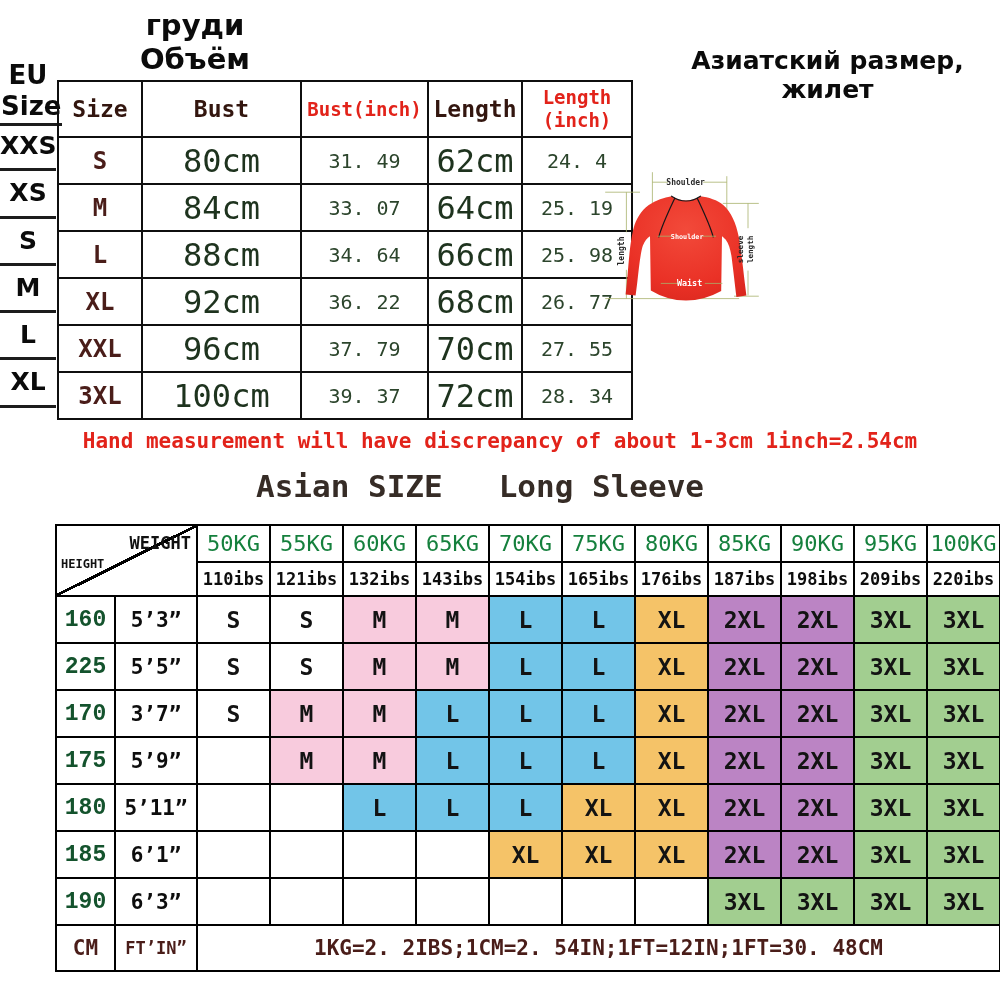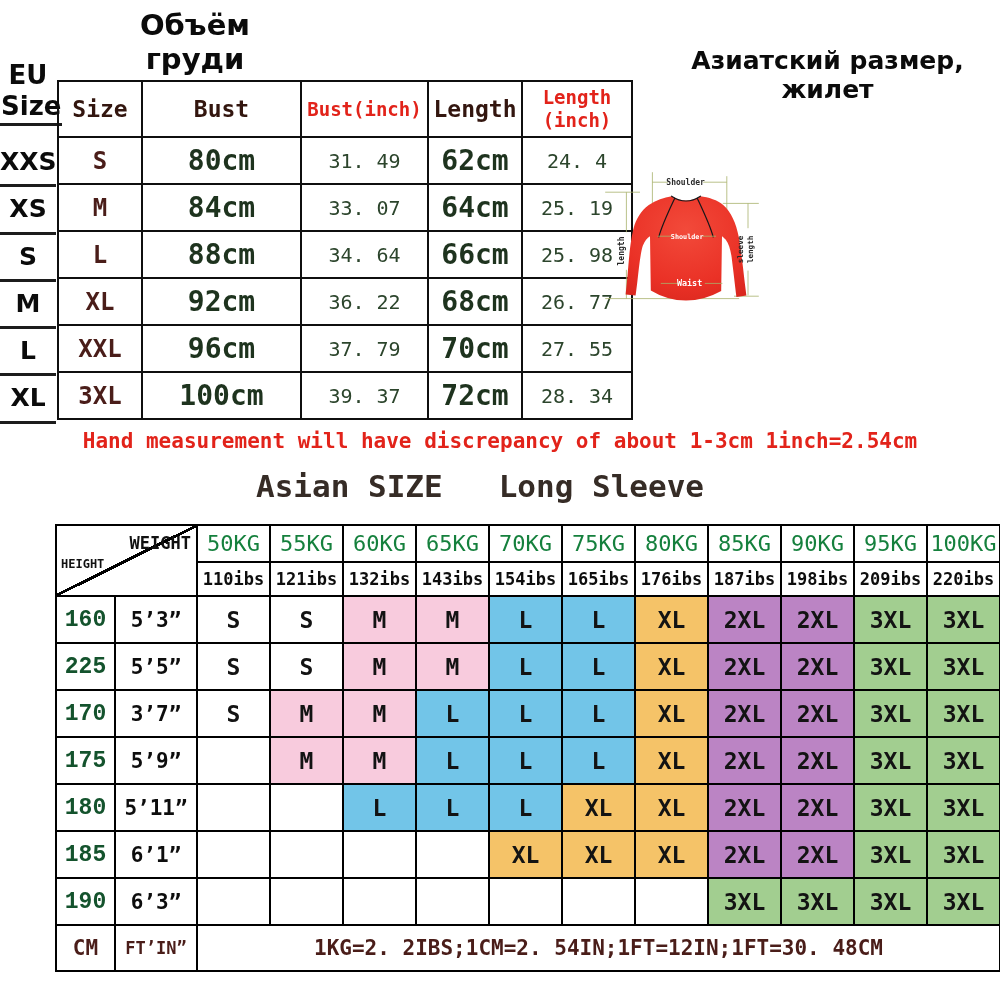--- a/index.html
+++ b/index.html
@@ -6,34 +6,34 @@
   #canvas{position:relative;width:1000px;height:1000px;background:#ffffff;overflow:hidden;
           font-family:"DejaVu Sans",sans-serif;color:#111;}
   .abs{position:absolute;}
   .mono{font-family:"DejaVu Sans Mono",monospace;}
 
   
   .cyr-title{font-weight:bold;font-size:29px;line-height:34px;text-align:center;color:#0b0b0b;}
   
   .eu-head{left:0;top:60px;width:56px;text-align:center;font-weight:bold;font-size:26px;line-height:31px;color:#0b0b0b;}
   .eu-head .ul{display:inline-block;border-bottom:3px solid #1c1c1c;padding:0 1px 1px 1px;}
-  .eu-list{left:0;top:140px;width:56px;}
+  .eu-list{left:0;top:124px;width:56px;}
   .eu-item{height:44.3px;border-bottom:3px solid #1c1c1c;text-align:center;
            font-weight:bold;font-size:25px;line-height:44px;color:#0b0b0b;}
 
   
   table{border-collapse:collapse;table-layout:fixed;}
   .t1{left:57px;top:80px;width:574px;}
   .t1 td{border:2.5px solid #0f0f0f;text-align:center;vertical-align:middle;padding:0;overflow:hidden;}
   .t1 tr{height:47px;}
   .t1 tr.h{height:56px;}
   .t1 .hdr{font-weight:bold;font-size:23px;color:#33160f;}
   .t1 .hred{font-weight:bold;font-size:19px;color:var(--red_accent);line-height:23px;}
   .t1 .c-size{font-weight:bold;font-size:24px;color:var(--maroon);}
-  .t1 .c-cm{font-weight:bold;font-size:28px;color:var(--cm_green);}
+  .t1 .c-cm{font-weight:normal;font-size:32px;color:var(--cm_green);}
   .t1 .c-in{font-weight:normal;font-size:20px;color:var(--inch_green);}
 
   
   .shirt-title{left:655px;top:46px;width:345px;text-align:center;font-weight:bold;font-size:25px;color:#0b0b0b;}
   .ml{stroke:var(--olive);stroke-width:2;fill:none;}
   .seam{stroke:#17171a;stroke-width:3;fill:none;stroke-linecap:round;}
   .svgtxt{font-family:"DejaVu Sans Mono",monospace;font-weight:bold;}
 
   
   .note{left:0;top:429px;width:1000px;text-align:center;font-weight:bold;font-size:21px;color:var(--red_accent);}
@@ -58,22 +58,22 @@
   .t2 .f-cm{font-weight:bold;font-size:21px;color:var(--maroon);}
   .t2 .f-ft{font-weight:bold;font-size:17px;color:var(--maroon);}
   .t2 .f-conv{font-weight:bold;font-size:21px;color:var(--maroon);border-radius:21px;}
 </style>
 </head>
 <body>
 
 <div id="canvas">
 
   <div class="abs cyr-title" style="left:75px;top:8px;width:240px;">
+    <div>груди</div>
     <div>Объём</div>
-    <div>груди</div>
   </div>
 
   <div class="abs eu-head">
     <div>EU</div>
     <div><span class="ul">Size</span></div>
   </div>
   <div class="abs eu-list">
     <div class="eu-item">XXS</div>
     <div class="eu-item">XS</div>
     <div class="eu-item">S</div>

